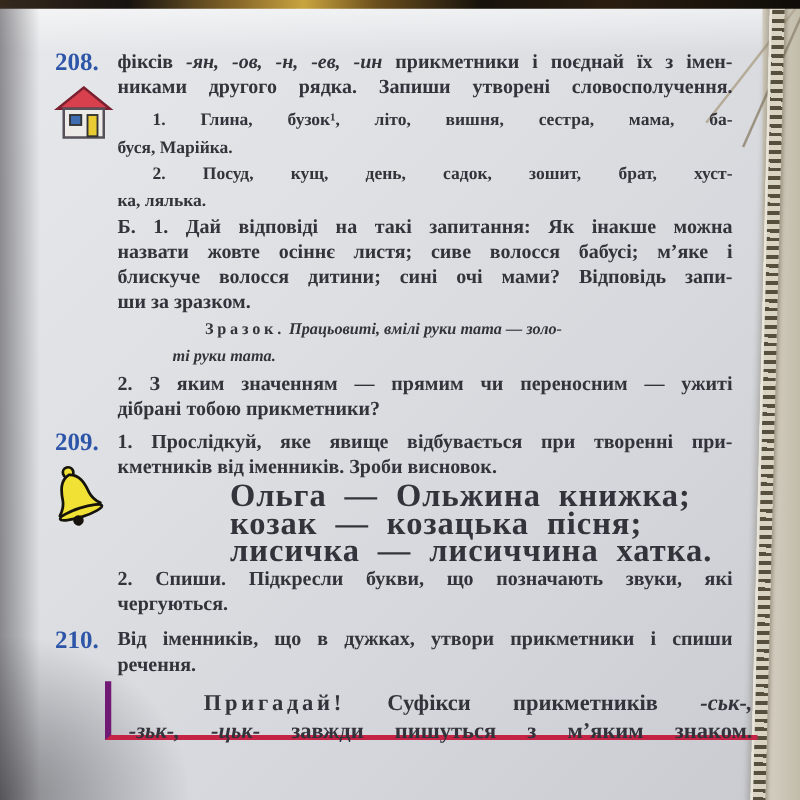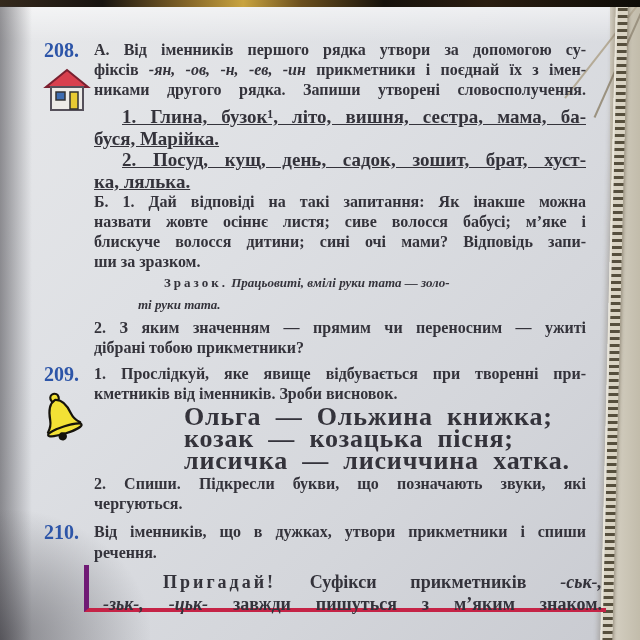--- a/index.html
+++ b/index.html
@@ -48,21 +48,21 @@
     position:absolute; left:94px; top:40px; width:492px;
     color:#34333b; font-size:16px; line-height:20px; font-weight:600;
   }
   .j { text-align:justify; text-align-last:justify; }
   .exercise { position:relative; }
   .num {
     position:absolute; left:-50px; top:0; width:46px;
     color:#2d55a8; font-weight:700; font-size:20px; text-align:left;
   }
   .icon { position:absolute; }
-  .big { font-size:19px; line-height:21.5px;text-decoration:underline; }
+  .big { font-size:14px; line-height:21.5px; }
   .indent { text-indent:28px; }
   .mt-list { margin-top:6px; }
   .sfx { font-style:italic; font-weight:700; }
   .bi  { font-style:italic; font-weight:700; }
   .sp  { letter-spacing:3px; }
   .sample { font-size:13px; line-height:22px;margin-left:44px; }
   .sample .first { text-indent:26px; }
   .t2 { margin-top:2px; }
   .ex209 { margin-top:6px; }
   .exlist { margin-left:90px; font-size:26px; line-height:22px; margin-top:2px;
@@ -95,21 +95,20 @@
     <span class="num">208.</span>
     <span class="icon" style="left:-52px; top:28px;">
       <svg width="50" height="46" viewBox="0 0 50 46">
         <polygon points="25,2 46,19 4,19" fill="#d8404e" stroke="#7a2030" stroke-width="2"></polygon>
         <rect x="9" y="19" width="32" height="23" fill="#edebe7" stroke="#55505a" stroke-width="2"></rect>
         <rect x="14" y="24" width="9" height="8" fill="#3f6db0" stroke="#333" stroke-width="1.5"></rect>
         <rect x="28" y="24" width="8" height="17" fill="#e9cb33" stroke="#333" stroke-width="1.5"></rect>
       </svg>
     </span>
     <div class="p1">
-      <div class="j">А. Від іменників першого рядка утвори за допомогою су-</div>
       <div class="j"><span>фіксів </span><span class="sfx">-ян, -ов, -н, -ев, -ин</span><span> прикметники і поєднай їх з імен-</span></div>
       <div class="j">никами другого рядка. Запиши утворені словосполучення.</div>
     </div>
     <div class="big mt-list">
       <div class="j indent">1. Глина, бузок¹, літо, вишня, сестра, мама, ба-</div>
       <div>буся, Марійка.</div>
       <div class="j indent">2. Посуд, кущ, день, садок, зошит, брат, хуст-</div>
       <div>ка, лялька.</div>
     </div>
     <div>

